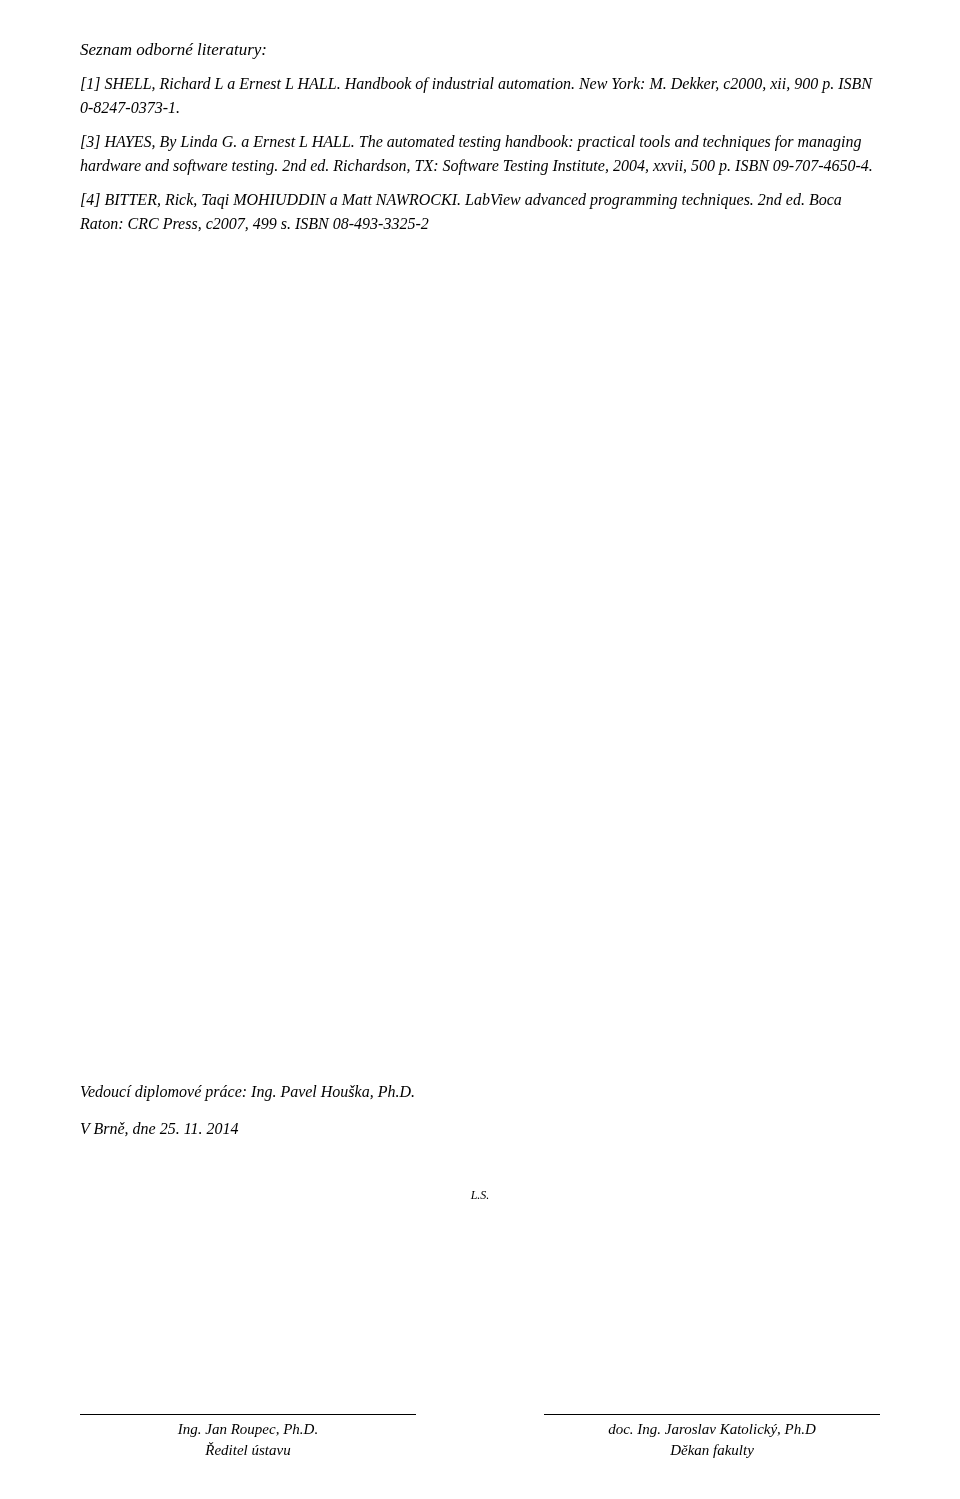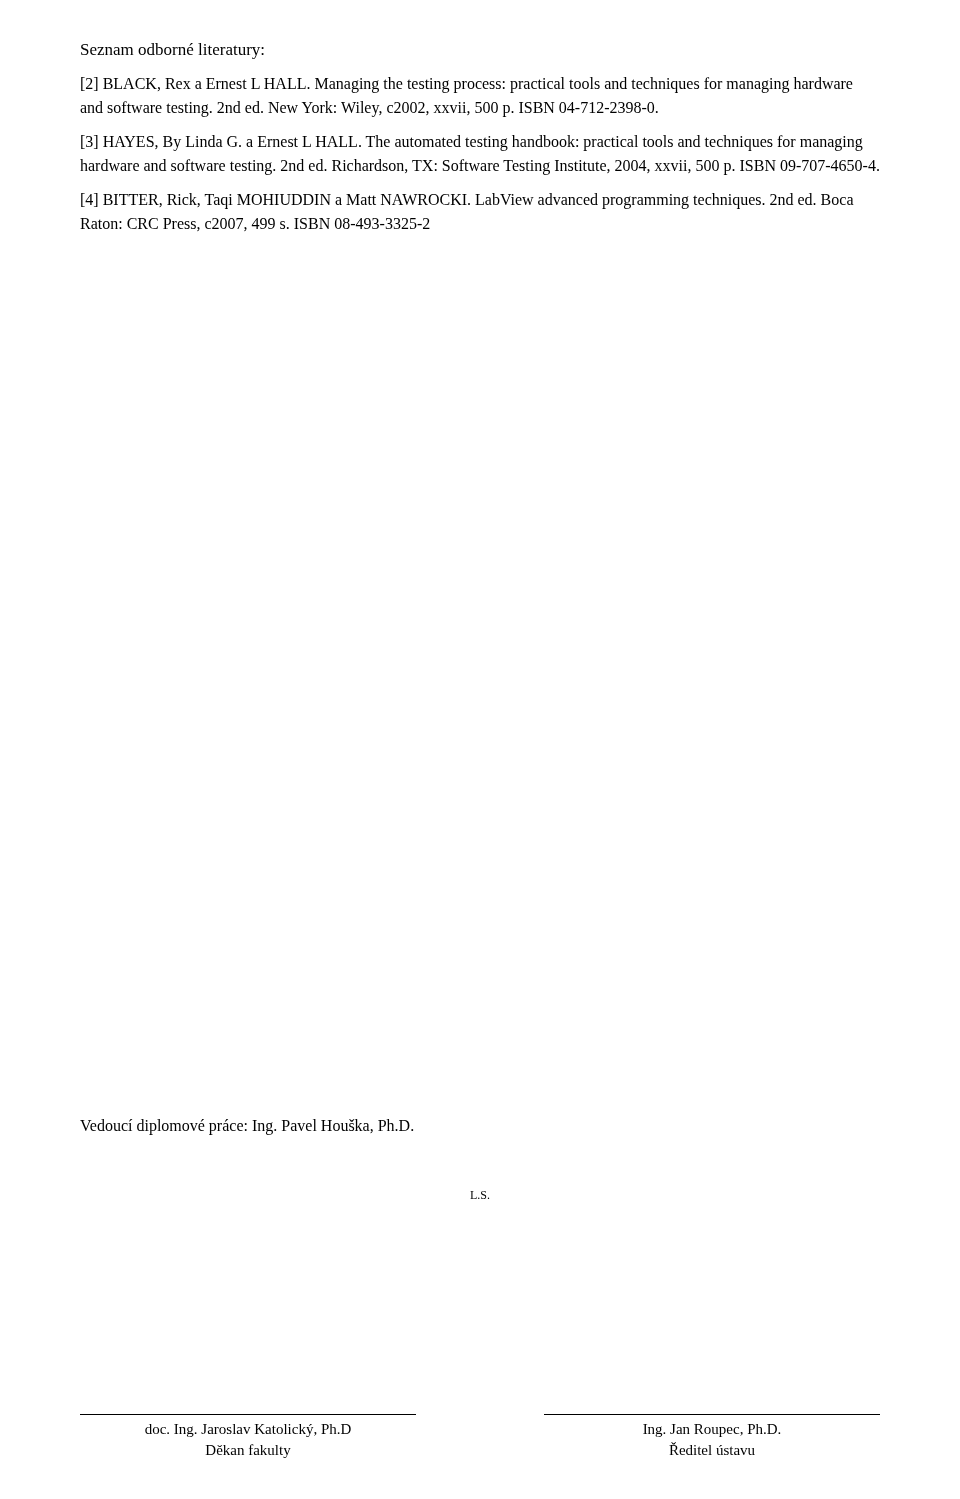--- a/index.html
+++ b/index.html
@@ -15,20 +15,21 @@
       color: #000000;
       width: 960px;
       min-height: 1499px;
     }
 
     .page {
       width: 960px;
       min-height: 1499px;
       padding: 40px 80px 60px 80px;
       position: relative;
+      font-style: italic;
     }
 
     .bibliography-section {
       margin-bottom: 20px;
     }
 
     .bibliography-title {
       font-size: 17px;
       font-weight: normal;
       margin-bottom: 12px;
@@ -96,45 +97,46 @@
     }
   </style>
 </head>
 <body>
 
 <div class="page">
 
   <div class="bibliography-section">
     <div class="bibliography-title">Seznam odborné literatury:</div>
 
+    <div class="bib-entry">[1] SHELL, Richard L a Ernest L HALL. Handbook of industrial automation. New York: M. Dekker, c2000, xii, 900 p. ISBN 0-8247-0373-1.</div>
 
-    <div class="bib-entry">[2] BLACK, Rex a Ernest L HALL. Managing the testing process: practical tools and techniques for managing hardware and software testing. 2nd ed. New York: Wiley, c2002, xxvii, 500 p. ISBN 04-712-2398-0.</div>
 
     <div class="bib-entry">[3] HAYES, By Linda G. a Ernest L HALL. The automated testing handbook: practical tools and techniques for managing hardware and software testing. 2nd ed. Richardson, TX: Software Testing Institute, 2004, xxvii, 500 p. ISBN 09-707-4650-4.</div>
 
     <div class="bib-entry">[4] BITTER, Rick, Taqi MOHIUDDIN a Matt NAWROCKI. LabView advanced programming techniques. 2nd ed. Boca Raton: CRC Press, c2007, 499 s. ISBN 08-493-3325-2</div>
   </div>
 
   <div class="supervisor-section">
     <div class="supervisor-line">Vedoucí diplomové  práce: Ing. Pavel Houška, Ph.D.</div>
 
 
+    <div class="date-line">V Brně, dne 25. 11. 2014</div>
 
     <div class="ls-line">L.S.</div>
   </div>
 
   <div class="footer-container">
     <div class="footer-columns">
       <div class="footer-col">
         <div class="footer-col-line"></div>
-        <div class="footer-name">doc. Ing. Jaroslav Katolický, Ph.D</div>
-        <div class="footer-title">Děkan fakulty</div>
+        <div class="footer-name">Ing. Jan Roupec, Ph.D.</div>
+        <div class="footer-title">Ředitel ústavu</div>
       </div>
 
       <div class="footer-col">
         <div class="footer-col-line"></div>
-        <div class="footer-name">Ing. Jan Roupec, Ph.D.</div>
-        <div class="footer-title">Ředitel ústavu</div>
+        <div class="footer-name">doc. Ing. Jaroslav Katolický, Ph.D</div>
+        <div class="footer-title">Děkan fakulty</div>
       </div>
     </div>
   </div>
 
 </div>
 
 </body></html>

